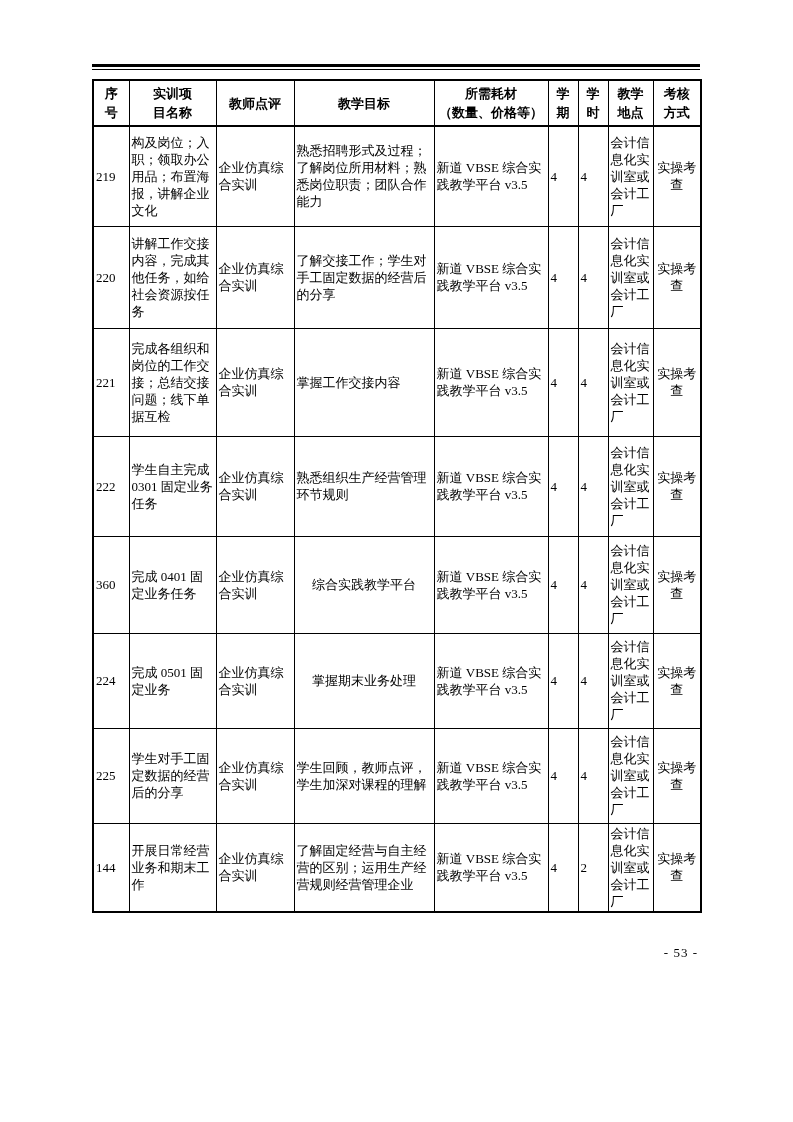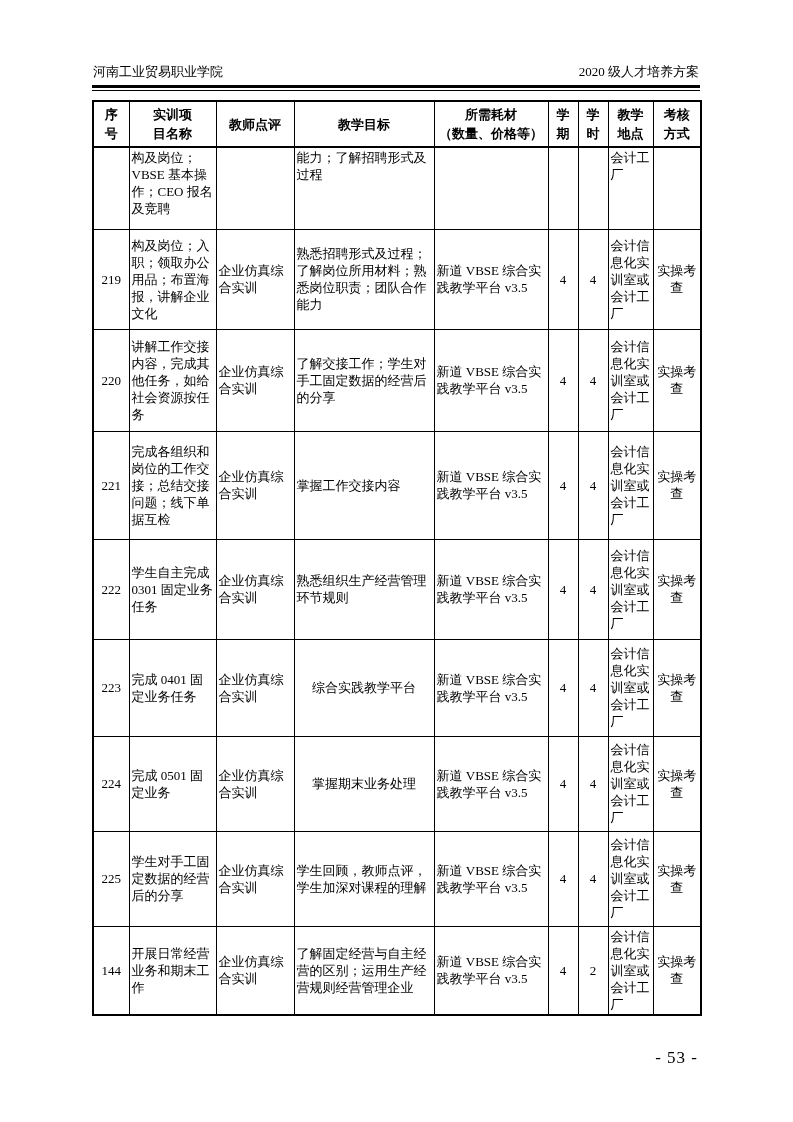--- a/index.html
+++ b/index.html
@@ -24,40 +24,36 @@
   }
   table.training th,table.training td{
     border:1px solid #000;vertical-align:middle;overflow:hidden;
     padding:1px 2px;word-wrap:break-word;
   }
   table.training thead tr{height:46px;}
   table.training thead th{
     font-weight:bold;text-align:center;white-space:pre-line;
     line-height:19px;padding:1px 0;border-bottom:2px solid #000;
   }
-  td.col-no,td.col-semester,td.col-hours{text-align:center;padding:1px 0;}
+  td.col-no,td.col-semester,td.col-hours{text-align:left;padding:1px 0;}
   td.col-assessment{text-align:center;padding:1px 6px;font-family:Liberation Serif, serif;}
   td.col-project,td.col-course,td.col-goal{text-align:left;padding:1px 3px;}
   td.col-materials,td.col-location{text-align:left;padding:1px 2px;}
   td.center-goal{text-align:center;}
   tr.vtop td{vertical-align:top;}
   .page-number{
-    text-align:right;font-size:17px;margin-top:32px;padding-right:2px;
+    text-align:right;font-size:13px;margin-top:32px;padding-right:2px;
     letter-spacing:1px;
   }
 </style>
 </head>
 <body>
 
 <div class="page">
 
-  <div class="doc-header">
-    <span>河南工业贸易职业学院</span>
-    <span>2020 级人才培养方案</span>
-  </div>
 
   <div class="header-rule"></div>
 
   <table class="training">
     <colgroup>
       <col style="width:36px">
         <col style="width:87px">
         <col style="width:78px">
       <col style="width:140px">
         <col style="width:114px">
@@ -80,31 +76,20 @@
 期</th>
           <th class="col-hours">学
 时</th>
           <th class="col-location">教学
 地点</th>
           <th class="col-assessment">考核
 方式</th>
         </tr>
     </thead>
     <tbody>
-        <tr class="vtop" style="height: 82px;">
-          <td class="col-no"></td>
-          <td class="col-project">构及岗位；VBSE 基本操作；CEO 报名及竞聘</td>
-          <td class="col-course"></td>
-          <td class="col-goal">能力；了解招聘形式及过程</td>
-          <td class="col-materials"></td>
-          <td class="col-semester"></td>
-          <td class="col-hours"></td>
-          <td class="col-location">会计工厂</td>
-          <td class="col-assessment"></td>
-        </tr>
         <tr style="height: 100px;">
           <td class="col-no">219</td>
           <td class="col-project">构及岗位；入职；领取办公用品；布置海报，讲解企业文化</td>
           <td class="col-course">企业仿真综合实训</td>
           <td class="col-goal">熟悉招聘形式及过程；了解岗位所用材料；熟悉岗位职责；团队合作能力</td>
           <td class="col-materials">新道 VBSE 综合实践教学平台 v3.5</td>
           <td class="col-semester">4</td>
           <td class="col-hours">4</td>
           <td class="col-location">会计信息化实训室或会计工厂</td>
           <td class="col-assessment">实操考查</td>
@@ -136,21 +121,21 @@
           <td class="col-project">学生自主完成 0301 固定业务任务</td>
           <td class="col-course">企业仿真综合实训</td>
           <td class="col-goal">熟悉组织生产经营管理环节规则</td>
           <td class="col-materials">新道 VBSE 综合实践教学平台 v3.5</td>
           <td class="col-semester">4</td>
           <td class="col-hours">4</td>
           <td class="col-location">会计信息化实训室或会计工厂</td>
           <td class="col-assessment">实操考查</td>
         </tr>
         <tr style="height: 97px;">
-          <td class="col-no">223</td>
+          <td class="col-no">360</td>
           <td class="col-project">完成 0401 固定业务任务</td>
           <td class="col-course">企业仿真综合实训</td>
           <td class="col-goal center-goal">综合实践教学平台</td>
           <td class="col-materials">新道 VBSE 综合实践教学平台 v3.5</td>
           <td class="col-semester">4</td>
           <td class="col-hours">4</td>
           <td class="col-location">会计信息化实训室或会计工厂</td>
           <td class="col-assessment">实操考查</td>
         </tr>
         <tr style="height: 95px;">

